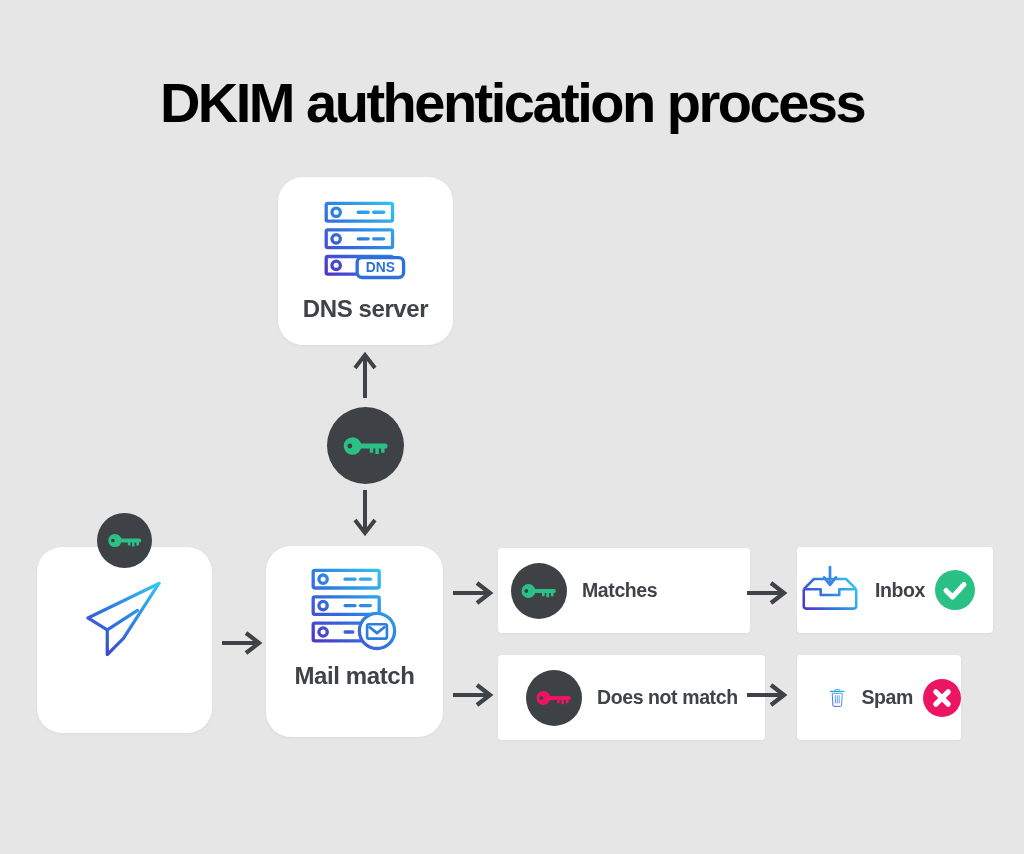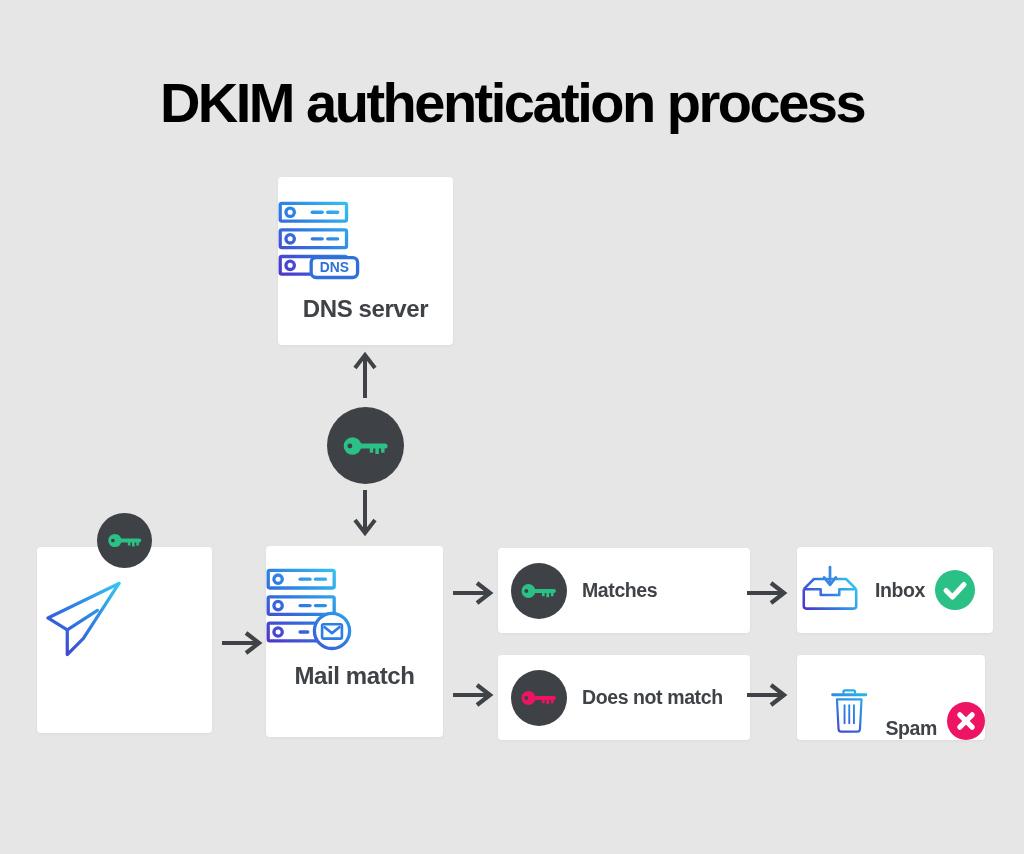--- a/index.html
+++ b/index.html
@@ -7,22 +7,22 @@
     position:relative; width:1024px; height:854px;
     background:#e5e6e5; overflow:hidden;
     font-family:"Liberation Sans", sans-serif;
   }
   .title {
     position:absolute; top:70px; left:0; width:100%; margin:0;
     text-align:center; font-size:56px; font-weight:bold;
     color:#000000; letter-spacing:-2.5px;
   }
   .card {
-    position:absolute; background:#ffffff; border-radius:4px;
-    display:flex; flex-direction:column; 
+    position:absolute; background:#ffffff; border-radius:25px;
+    display:flex; flex-direction:column; align-items:center;
     box-shadow:0 1px 3px rgba(60,60,60,0.06);
   }
   .card-dns  { left:278px; top:177px; width:175px; height:168px; }
   .card-email{ left:37px;  top:547px; width:175px; height:186px; }
   .card-mail { left:266px; top:546px; width:177px; height:191px; }
   .card-label {
     font-size:24px; font-weight:bold; color:#3f4247; letter-spacing:-0.4px;
     text-align:center;
   }
   .card-dns  .node-icon { margin-top:24px; }
@@ -46,23 +46,23 @@
   .a2 { left:450px; top:578px; }
   .a3 { left:450px; top:680px; }
   .a4 { left:744px; top:578px; }
   .a5 { left:744px; top:680px; }
   .pill {
     position:absolute; background:#ffffff; border-radius:4px;
     display:flex; align-items:center;
     box-shadow:0 1px 3px rgba(60,60,60,0.06);
   }
   .pill-matches  { left:498px; top:548px; width:239px; height:85px; padding-left:13px; box-sizing:content-box; }
-  .pill-notmatch { left:498px; top:655px; width:239px; height:85px; padding-left:13px; box-sizing:content-box; }
+  .pill-notmatch { left:498px; top:655px; width:239px; height:85px; padding-left:28px; box-sizing:content-box; }
   .pill-inbox    { left:797px; top:547px; width:196px; height:86px; box-sizing:border-box; }
-  .pill-spam     { left:797px; top:655px; width:188px; height:85px; padding-left:32px; box-sizing:border-box;align-items:flex-end; }
+  .pill-spam     { left:797px; top:655px; width:164px; height:85px; padding-left:32px; box-sizing:border-box; }
   .pill .card-label { font-size:19.5px; margin-left:15px; text-align:left; }
   .pill-inbox .card-label { margin-left:12px; }
   .pill-spam  .card-label { margin-left:16px; }
   .status-badge { margin-left:10px; flex:0 0 auto; display:flex; }
 </style>
 </head>
 <body>
 
 <div class="canvas">
 

